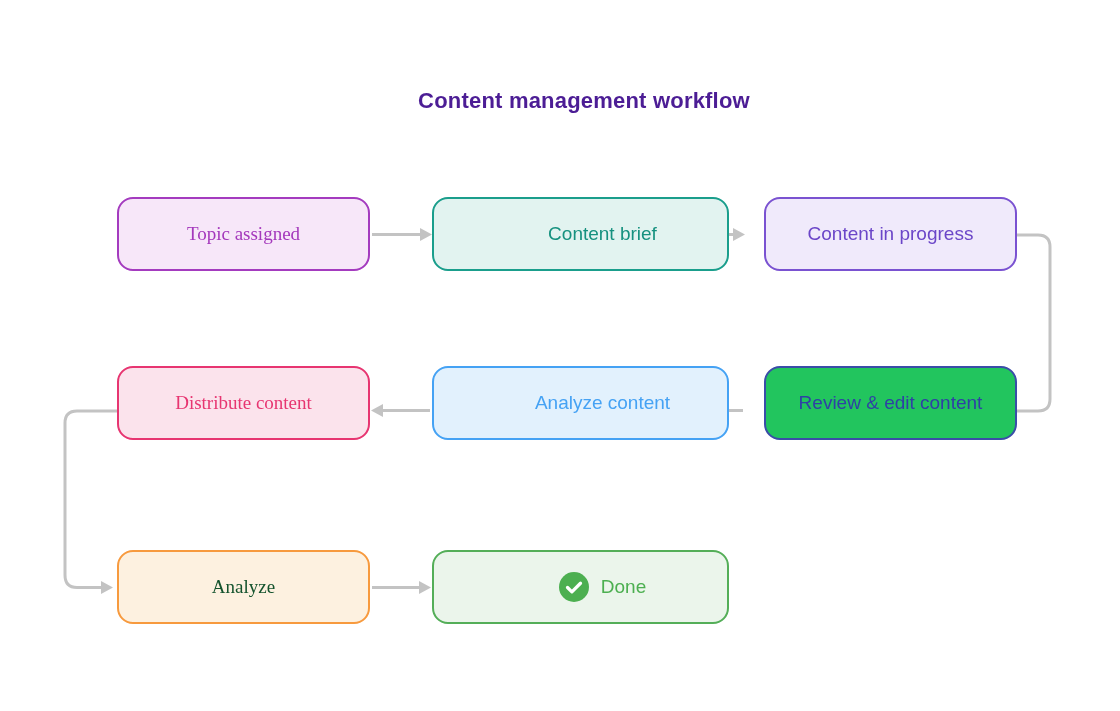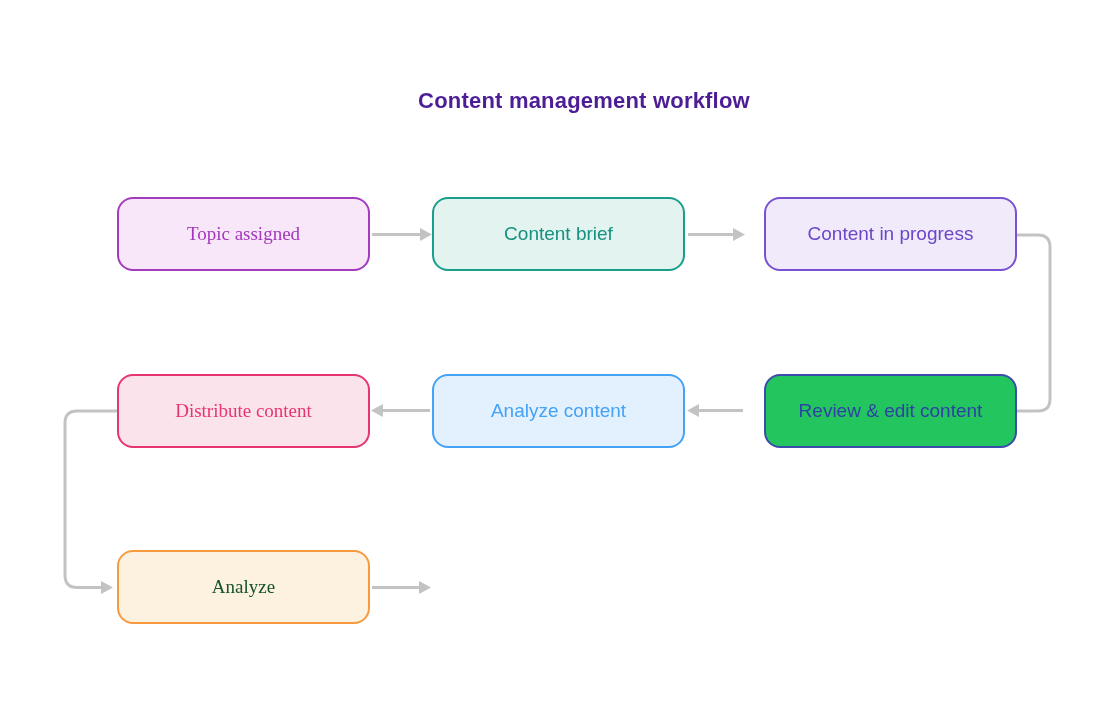--- a/index.html
+++ b/index.html
@@ -30,22 +30,22 @@
     border:2.5px solid;
     border-radius:16px;
     display:flex;align-items:center;justify-content:center;
     gap:12px;
     font-size:19px;
     font-weight:500;
     box-sizing:content-box;
     cursor:default;
   }
   
-  .c1{left:117px;font-family:Liberation Serif, serif;} .c2{left:432px;} .c3{left:745px;margin-left:19px;}
-  .r1{top:197px;}  .r2{top:374px;}  .r3{top:550px;}
+  .c1{left:117px;font-family:Liberation Serif, serif;} .c2{left:432px;padding-left:44px;} .c3{left:745px;margin-left:19px;}
+  .r1{top:197px;}  .r2{top:366px;}  .r3{top:550px;}
   .check-icon{display:inline-flex;width:30px;height:30px;}
   .check-icon svg{width:30px;height:30px;}
 </style>
 </head>
 <body>
 
 <div class="canvas">
 
   <div class="title">Content management workflow</div>
 
@@ -87,14 +87,23 @@
   <div class="node c2 r2" style="border-color: rgb(69, 162, 244); background: rgb(226, 241, 253); color: rgb(69, 162, 244);">
     <span>Analyze content</span>
   </div>
   <div class="node c3 r2" style="border-color: rgb(58, 77, 168); background: #22c55e; color: rgb(47, 65, 165);">
     <span>Review &amp; edit content</span>
   </div>
 
   <div class="node c1 r3" style="border-color: rgb(247, 154, 62); background: rgb(253, 241, 224); color: #14532d;">
     <span>Analyze</span>
   </div>
+  <div class="node c2 r3" style="border-color: rgb(84, 174, 88); background: rgb(235, 245, 235); color: rgb(76, 175, 80);">
+    <span class="check-icon">
+      <svg viewBox="0 0 24 24">
+        <circle cx="12" cy="12" r="12" fill="#4caf50"></circle>
+        <path d="M6.8 12.4 L10.3 15.9 L17.2 9" fill="none" stroke-width="2.6" stroke-linecap="round" stroke-linejoin="round" stroke="#ffffff"></path>
+      </svg>
+    </span>
+    <span>Done</span>
+  </div>
 
 </div>
 
 </body></html>

